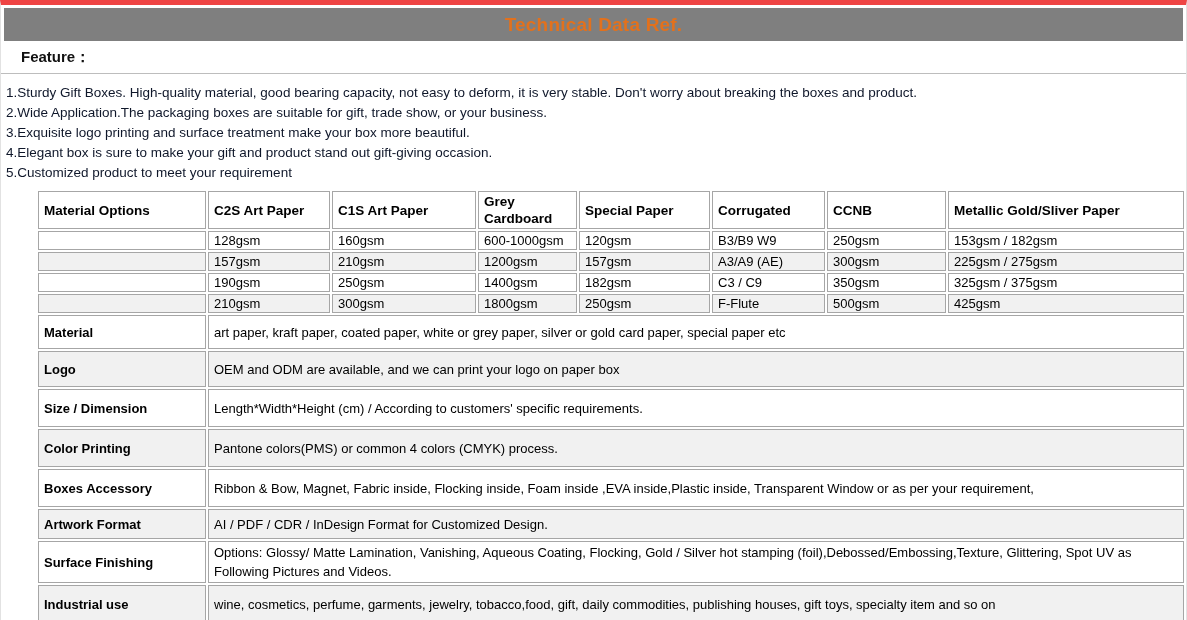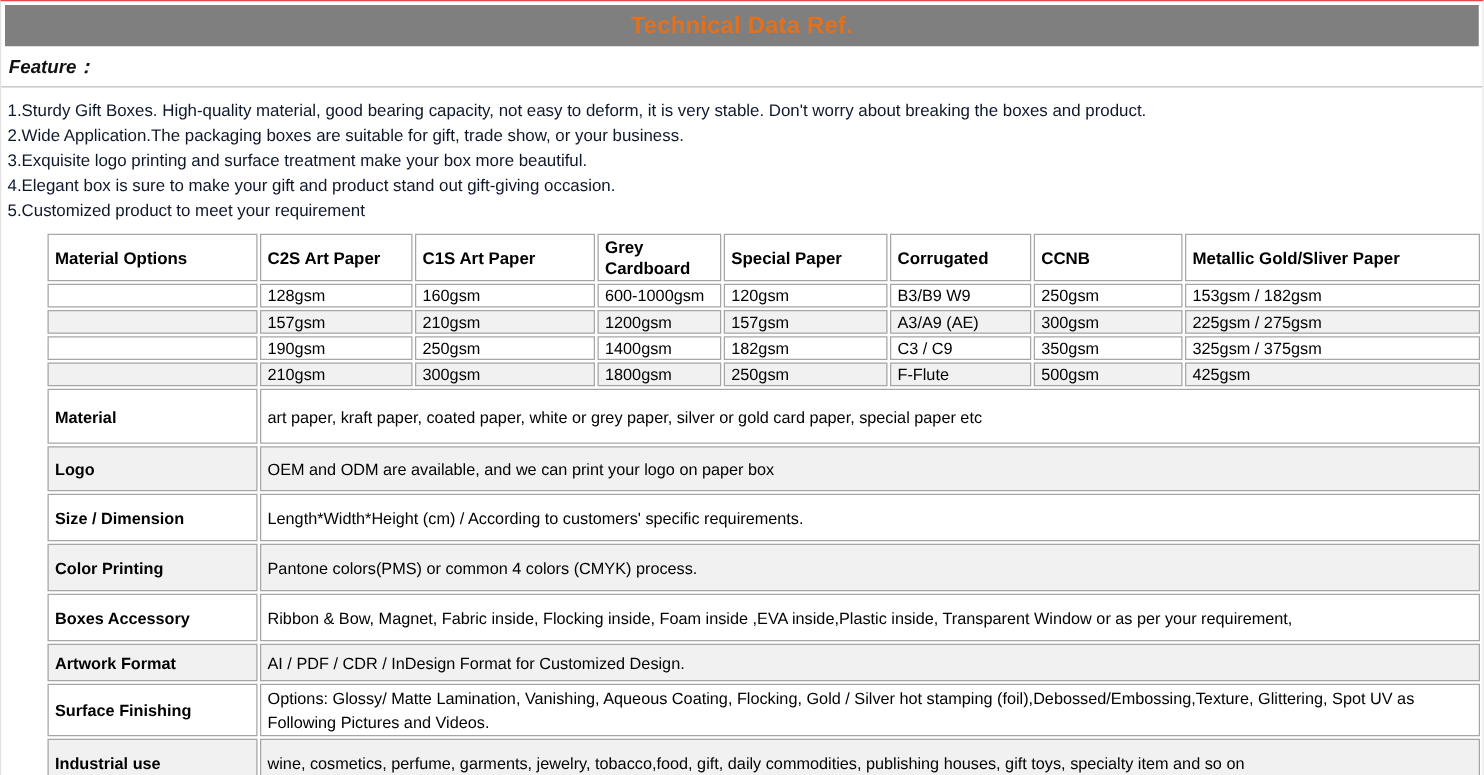--- a/index.html
+++ b/index.html
@@ -6,45 +6,44 @@
   html, body { margin: 0; padding: 0; background: #ffffff; }
   body { font-family: "Liberation Sans", sans-serif; color: #000; }
 
   .page {
     width: 1187px;
     height: 620px;
     overflow: hidden;
     background: #fff;
     border-left: 1px solid #e2e2e2;
     border-right: 1px solid #e2e2e2;
-    border-top: 1px solid #ef4444;
+    border-top: 5px solid #ef4444;
   }
 
   .banner {
     margin: 3px 3px 0 3px;
     height: 33px;
     background: #7f7f7f;
     display: flex;
     align-items: center;
     justify-content: center;
   }
   .banner-title {
     color: #e2711d;
     font-weight: bold;
     font-size: 19px;
     letter-spacing: 0.2px;
   }
 
   .feature-heading {
-    padding: 7px 6px 6px 6px;
+    padding: 7px 6px 6px 20px;
     font-weight: bold;
     font-size: 15px;
     border-bottom: 1px solid #bdbdbd;
     color: #111;
-    font-style: italic;
   }
 
   .features {
     padding: 9px 0 4px 5px;
     font-size: 13.5px;
     line-height: 20px;
     color: #0f172a;
   }
 
   table.spec {
@@ -72,21 +71,21 @@
     line-height: 17px;
   }
   table.spec td.g { white-space: nowrap; height: 17px; }
   tr.striped td { background: #f1f1f1; }
 
   td.row-label { font-weight: bold; white-space: nowrap; }
   td.row-value { white-space: nowrap; }
   td.row-value.wrap { white-space: normal; line-height: 19px; margin-left: 19px; }
   td.accent { border-left: 2px solid #dd9b3f; }
 
-  .h34 { height: 44px; }
+  .h34 { height: 34px; }
   .h20 { height: 36px; }
   .h26 { height: 38px; }
   .h30 { height: 30px; }
   .h54 { height: 40px; }
 </style>
 </head>
 <body>
 
 <div class="page">
 

